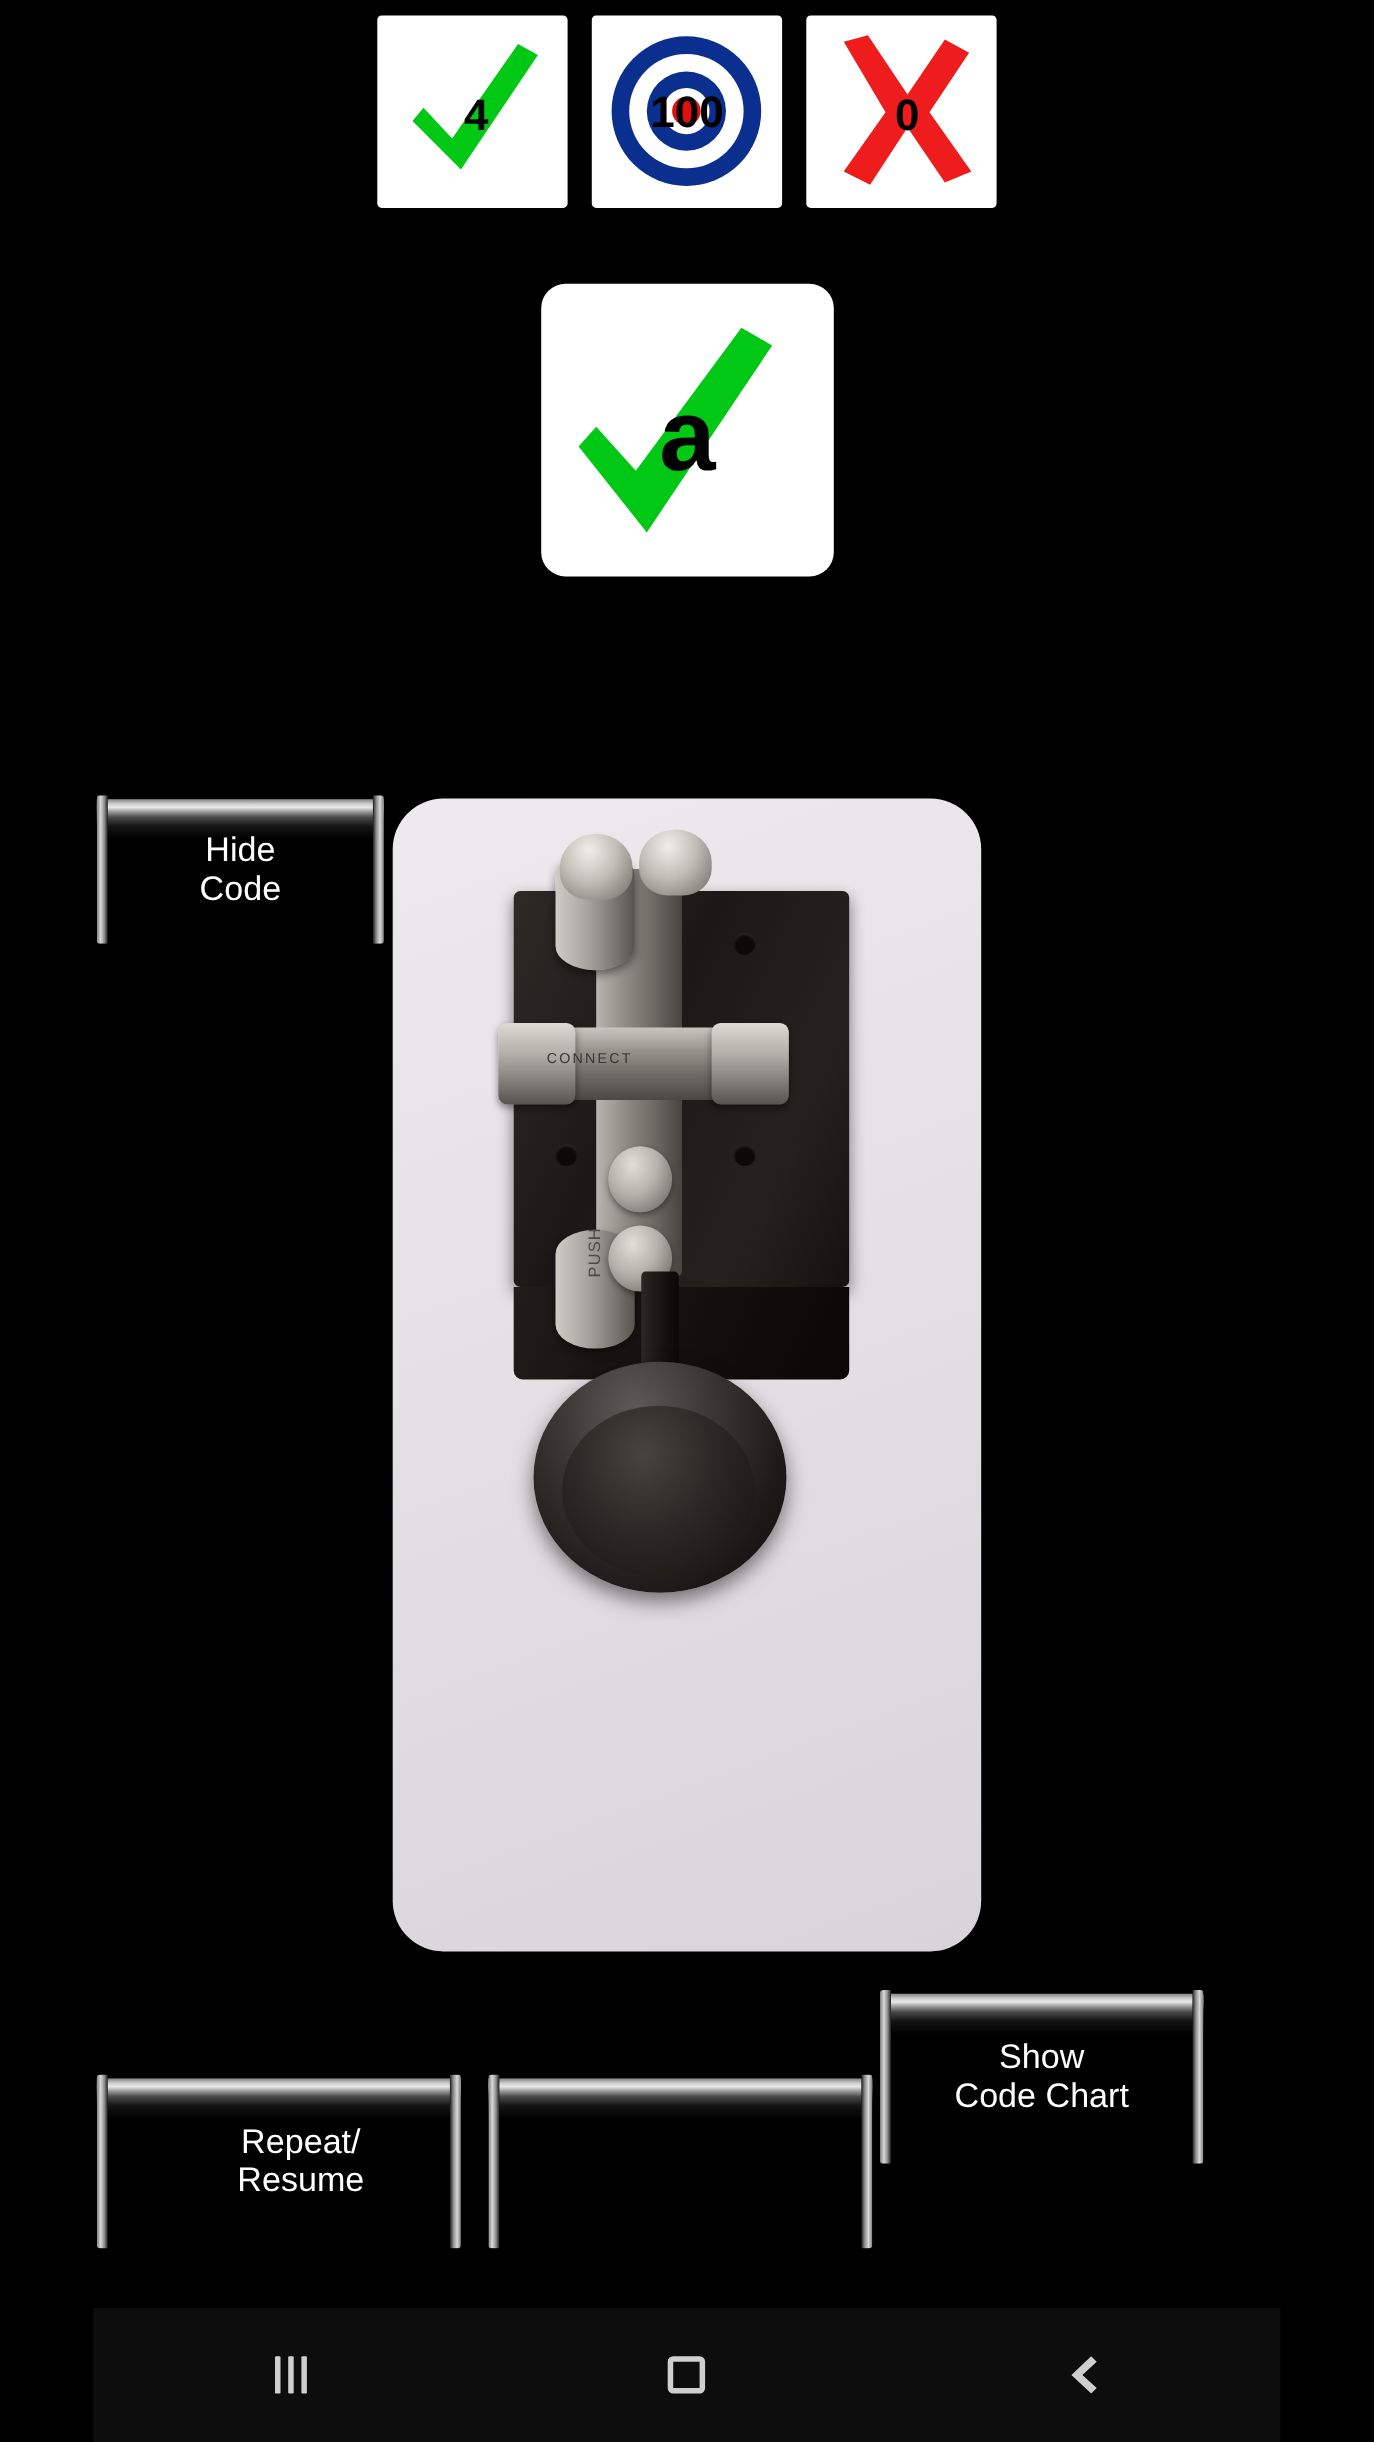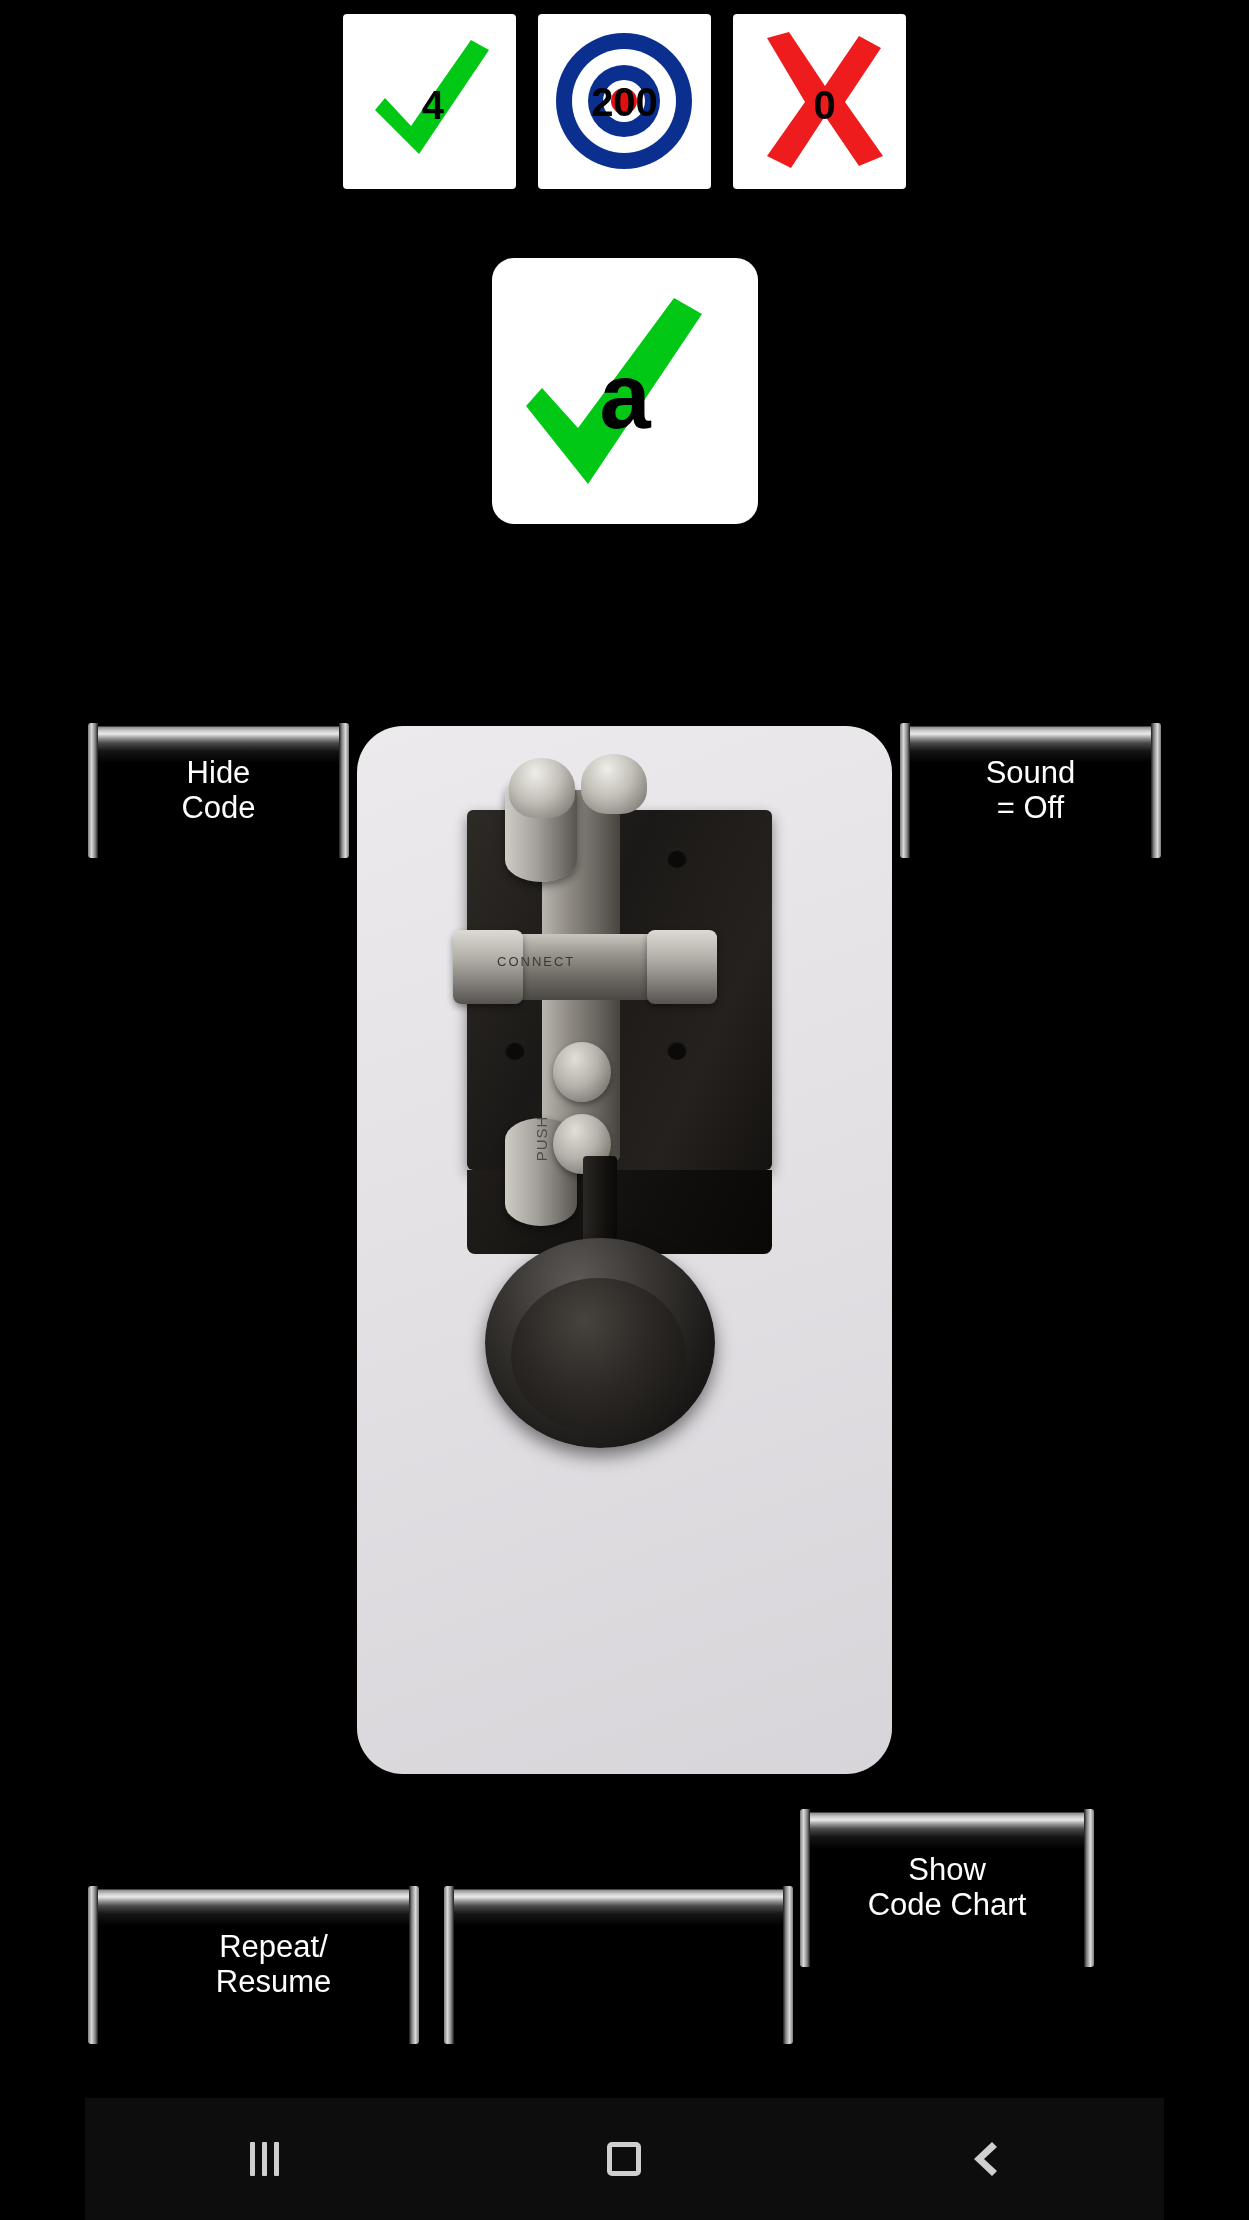--- a/index.html
+++ b/index.html
@@ -314,21 +314,21 @@
     </div>
 
     <div class="score-tile">
       <svg class="mark-svg" viewBox="0 0 173 175">
         <circle cx="86" cy="87" r="68" fill="#0a2f8f"></circle>
         <circle cx="86" cy="87" r="52" fill="#ffffff"></circle>
         <circle cx="86" cy="87" r="36" fill="#0a2f8f"></circle>
         <circle cx="86" cy="87" r="21" fill="#ffffff"></circle>
         <circle cx="86" cy="87" r="13" fill="#e01010"></circle>
       </svg>
-      <div class="score-num score">200</div>
+      <div class="score-num score">100</div>
     </div>
 
     <div class="score-tile">
       <svg class="mark-svg" viewBox="0 0 173 175">
         <path d="M34 24 L56 18 L92 72 L126 22 L148 34 L112 88 L150 142 L126 152 L92 102 L58 154 L34 142 L72 88 Z" fill="#ee1c1c"></path>
       </svg>
       <div class="score-num wrong">0</div>
     </div>
   </div>
 
@@ -337,24 +337,20 @@
       <path d="M34 148 L50 130 L86 170 L182 40 L210 56 L96 226 Z" fill="#00c814"></path>
     </svg>
     <div class="prompt-letter">a</div>
   </div>
 
   <div class="mbtn" id="btn-hide-code">
     <span class="lbl">Hide
 Code</span>
   </div>
 
-  <div class="mbtn" id="btn-sound">
-    <span class="lbl">Sound
-= Off</span>
-  </div>
 
   <div class="key-card">
     <div class="key-base">
       <span class="hole h1"></span>
       <span class="hole h2"></span>
       <span class="hole h3"></span>
       <span class="hole h4"></span>
       <span class="hole h5"></span>
     </div>
     <div class="key-lower"></div>

